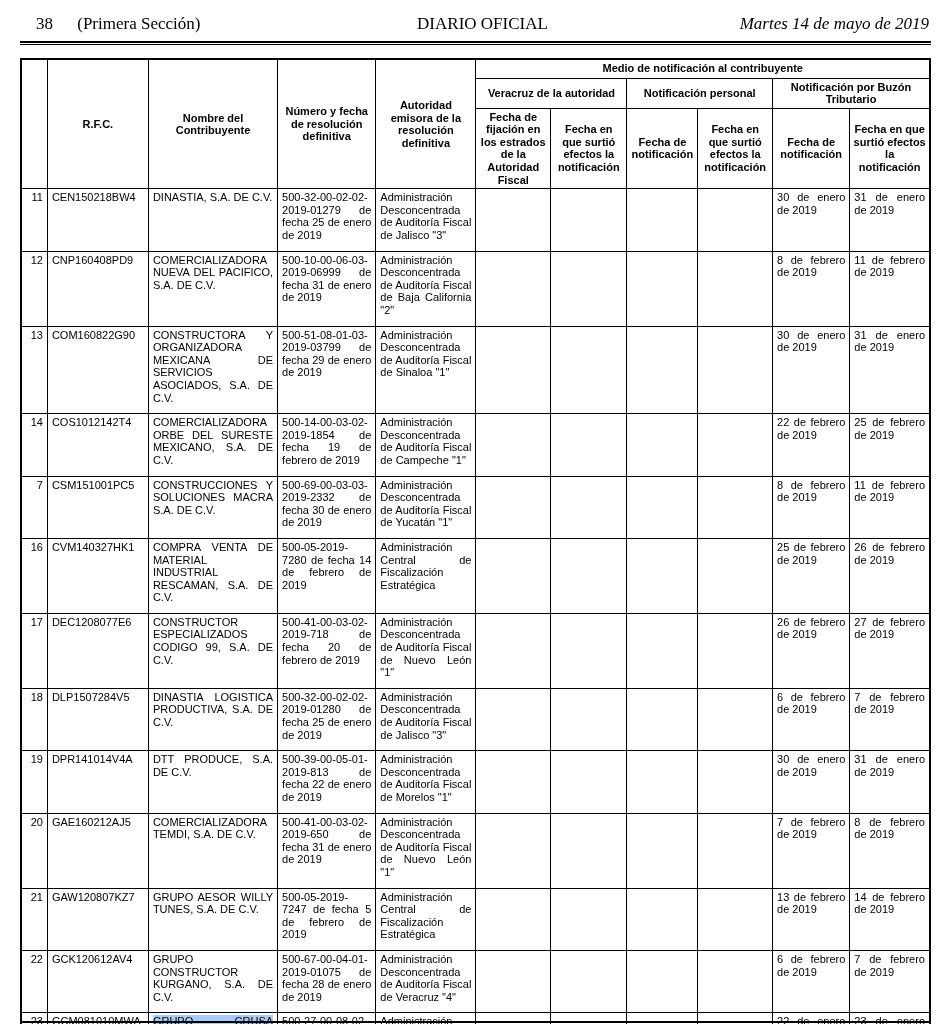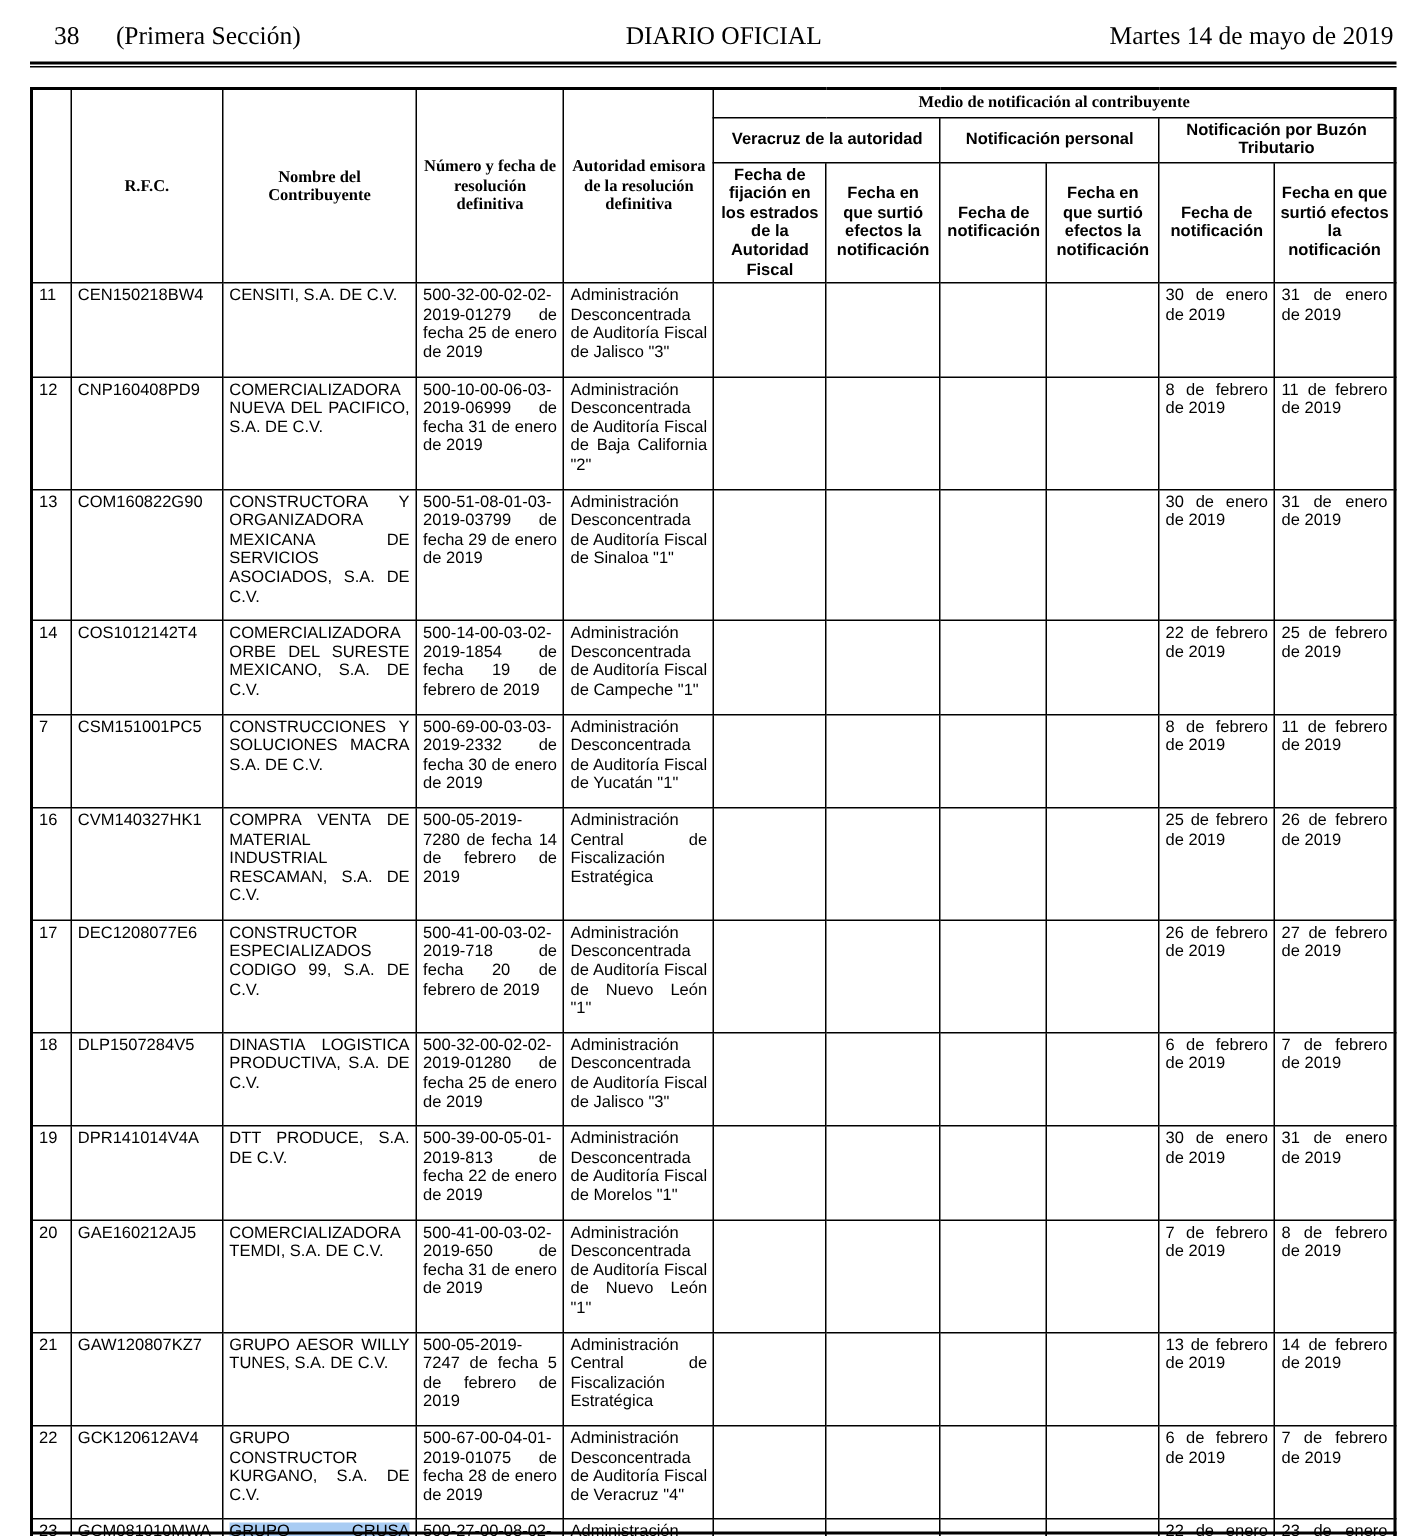--- a/index.html
+++ b/index.html
@@ -11,21 +11,21 @@
     display: grid;
     grid-template-columns: 1fr auto 1fr;
     align-items: baseline;
     padding: 14px 20px 0 36px;
     font-family: "Liberation Serif", serif;
     font-size: 17px;
   }
   .ph-left { justify-self: start; }
   .ph-left .num { margin-right: 20px; }
   .ph-center { justify-self: center; }
-  .ph-right { justify-self: end; }
+  .ph-right { justify-self: end; font-style: italic; }
 
   .header-rule {
     margin: 7px 18px 0 20px;
     border-top: 2px solid #000;
     border-bottom: 1px solid #000;
     height: 4px;
   }
 
   
   .tbl-wrap { margin: 13px 18px 0 20px; }
@@ -46,32 +46,32 @@
   col.c-d6   { width: 8.8%; }
 
   th {
     font-size: 11px;
     font-weight: bold;
     text-align: center;
     vertical-align: middle;
     line-height: 12.6px;
     padding: 2px 3px;
   }
-  thead tr.medio-row th { height: 19px; font-family: Liberation Serif, serif; }
+  thead tr.medio-row th { height: 19px; }
   thead tr.group-row th { height: 29px; }
   thead tr.leaf-row  th { height: 76px; }
 
   td {
     font-size: 11px;
     line-height: 12.6px;
     vertical-align: top;
     padding: 2px 4px 9px 4px;
     text-align: justify;
   }
-  td.td-num { text-align: left; }
+  td.td-num { text-align: right; }
   td.td-rfc { text-align: left; margin-left: 12px; }
 
   .hl { background: #a9ccf3; }
 
   
   .sliver-wrap {
     position: absolute;
     top: 1021px;
     left: 20px;
     right: 18px;
@@ -127,21 +127,21 @@
         <th>Fecha de notificación</th>
         <th>Fecha en que surtió efectos la notificación</th>
         <th>Fecha de notificación</th>
         <th>Fecha en que surtió efectos la notificación</th>
       </tr>
     </thead>
     <tbody id="table-body">
         <tr>
           <td class="td-num">11</td>
           <td class="td-rfc">CEN150218BW4</td>
-          <td>CENSITI, S.A. DE C.V.</td>
+          <td>DINASTIA, S.A. DE C.V.</td>
           <td>500-32-00-02-02-2019-01279 de fecha 25 de enero de 2019</td>
           <td>Administración Desconcentrada de Auditoría Fiscal de Jalisco "3"</td>
           <td></td>
           <td></td>
           <td></td>
           <td></td>
           <td>30 de enero de 2019</td>
           <td>31 de enero de 2019</td>
         </tr>
         <tr>

